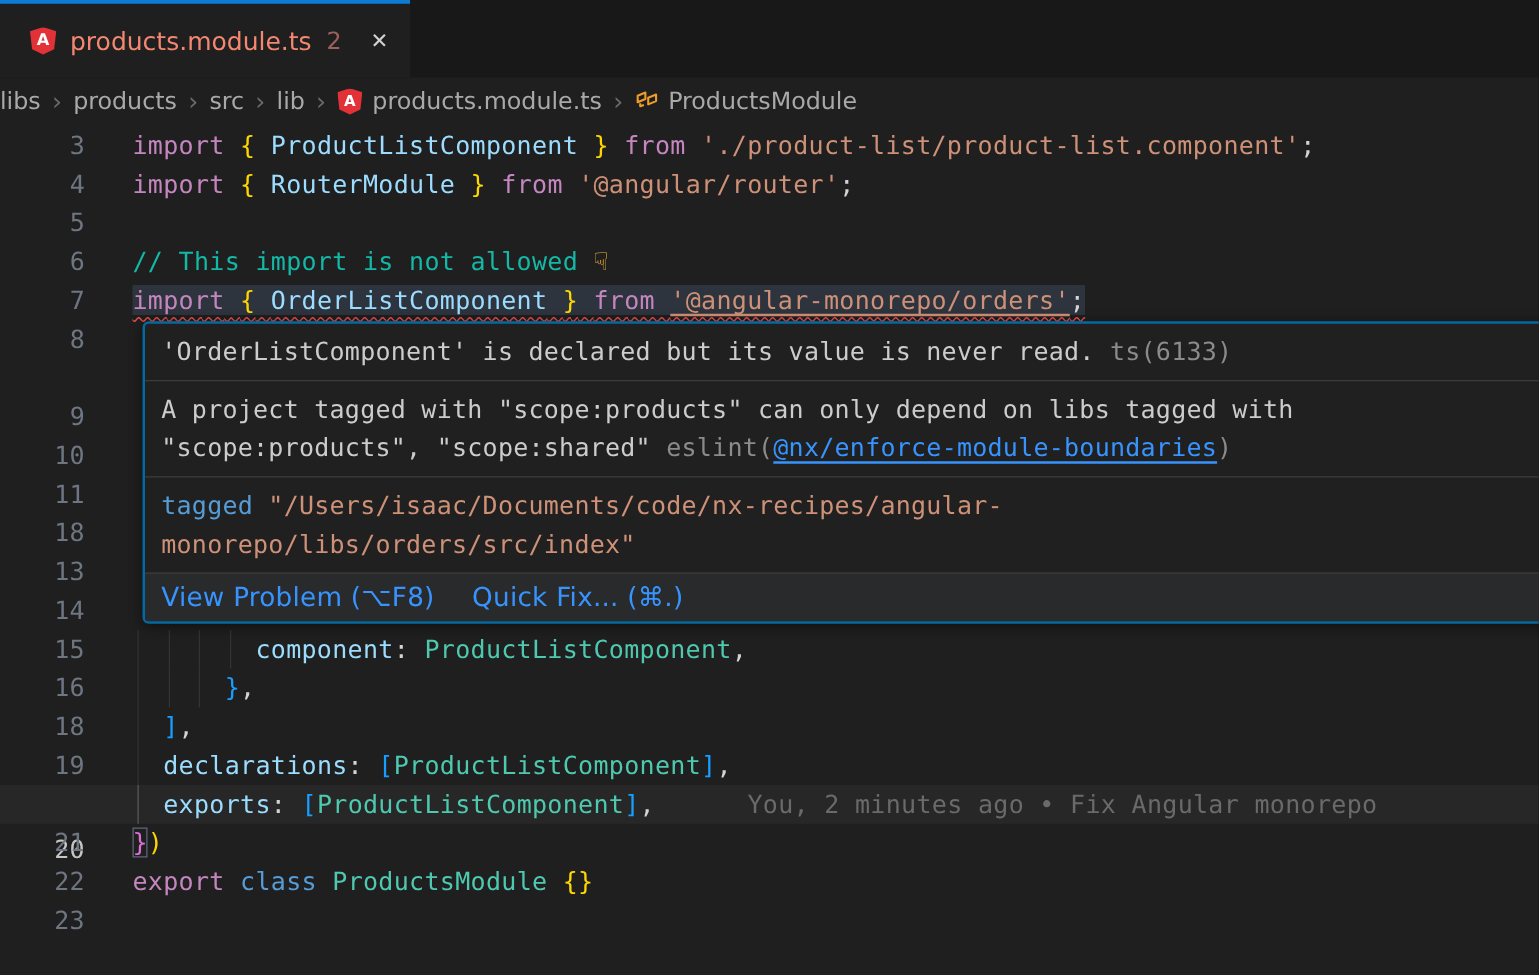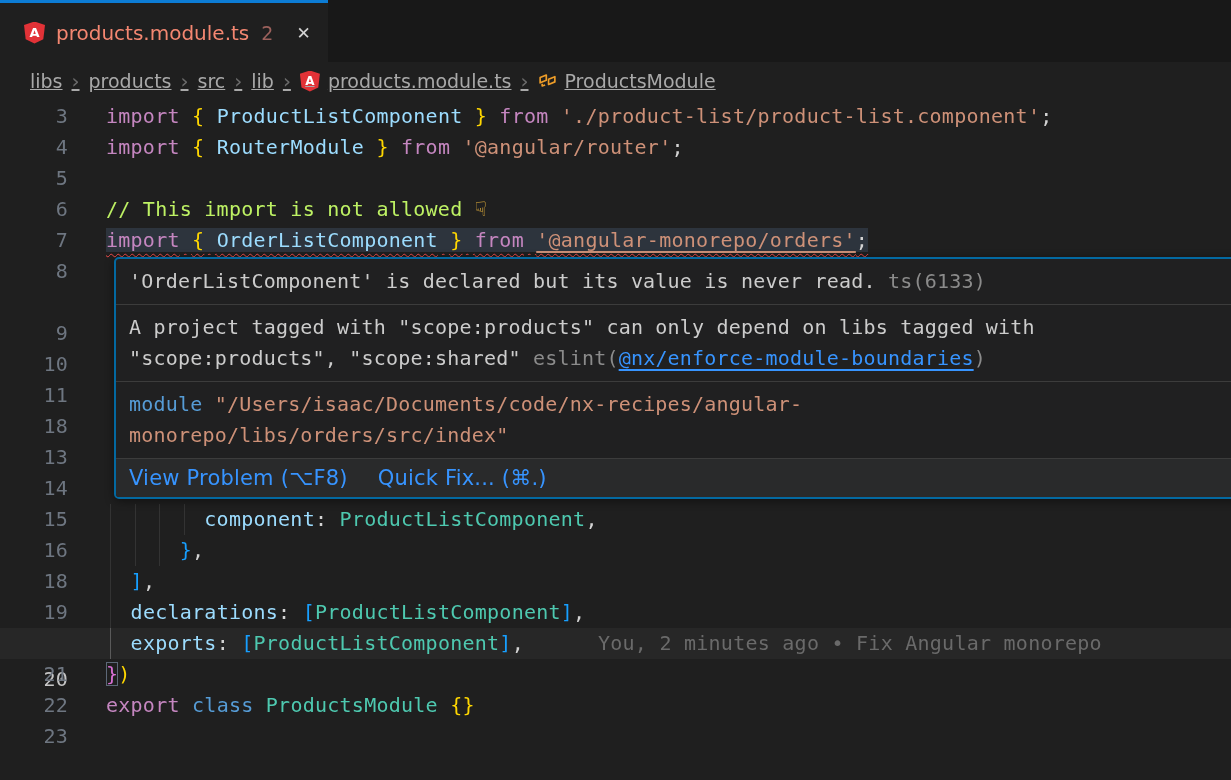--- a/index.html
+++ b/index.html
@@ -15,42 +15,42 @@
   .tab-close { color:#d2d2d2; font-size:17px; margin-left:12px; }
 
   .ngshield { width:21px; height:22px; flex:none; background:#e23237;
     clip-path:polygon(50% 0%,100% 16%,92% 81%,50% 100%,8% 81%,0% 16%);
     color:#fff; font-weight:bold; font-size:13px; display:flex; align-items:center;
     justify-content:center; font-family:"DejaVu Sans", sans-serif; }
   .ngshield.small { width:20px; height:21px; font-size:12px; }
 
   
   .breadcrumbs { height:38px; background:#1f1f1f; display:flex; align-items:center;
-                 padding-left:30px; color:#a9a9a9; font-size:19px;text-decoration:underline; }
+                 color:#a9a9a9; font-size:19px; }
   .crumb { display:flex; align-items:center; gap:8px; cursor:pointer; white-space:nowrap; }
   .sep { color:#6a6a6a; font-size:20px; margin:0 9px; }
   .classicon { width:19px; height:19px; flex:none; }
 
   
   .editor { position:absolute; left:0; top:100px; width:1231px; height:680px;
             background:#1f1f1f; padding-top:1px; }
   .line { position:relative; display:flex; line-height:31px; height:31px;
           font-family:"DejaVu Sans Mono", monospace; font-size:20px; letter-spacing:0.25px; }
   .line.dbl { height:62px; }
   .line.active { background:rgba(255,255,255,.04); }
   .line.active .gutter { color:#c6c6c6;margin-top:36px; }
   .gutter { width:106px; flex:none; text-align:right; padding-right:38px; color:#6e7681; }
   .codetext { white-space:pre; flex:1; }
 
   .kw   { color:#c586c0; }
   .kwb  { color:#569cd6; }
   .prop { color:#9cdcfe; }
   .type { color:#4ec9b0; }
   .str  { color:#ce9178; }
-  .com  { color:#bef264; }
+  .com  { color:#14b8a6; }
   .p    { color:#d4d4d4; }
   .g    { color:#ffd700; }
   .pk   { color:#da70d6; }
   .bl   { color:#179fff; }
   .emoji{ color:#eab43c; }
   .fg   { color:#cccccc; }
   .dim  { color:#8b8b8b; }
   .link { color:#3794ff; text-decoration:underline; text-underline-offset:4px; }
 
   .wavy { text-decoration-line:underline; text-decoration-style:wavy;
@@ -215,20 +215,20 @@
 
 <div class="hover" id="hover-popup">
     <div class="hsec">
       <div class="hrow"><span class="fg">'OrderListComponent' is declared but its value is never read.</span><span class="dim"> ts(6133)</span></div>
     </div>
     <div class="hsec">
       <div class="hrow"><span class="fg">A project tagged with "scope:products" can only depend on libs tagged with</span></div>
       <div class="hrow"><span class="fg">"scope:products", "scope:shared" </span><span class="dim">eslint(</span><span class="link">@nx/enforce-module-boundaries</span><span class="dim">)</span></div>
     </div>
     <div class="hsec">
-      <div class="hrow"><span class="kwb">module</span><span class="str"> "/Users/isaac/Documents/code/nx-recipes/angular-</span></div>
+      <div class="hrow"><span class="kwb">tagged</span><span class="str"> "/Users/isaac/Documents/code/nx-recipes/angular-</span></div>
       <div class="hrow"><span class="str">monorepo/libs/orders/src/index"</span></div>
     </div>
     <div class="hactions">
       <span class="haction">View Problem (⌥F8)</span>
       <span class="haction">Quick Fix... (⌘.)</span>
     </div>
   </div>
 
 </body></html>

